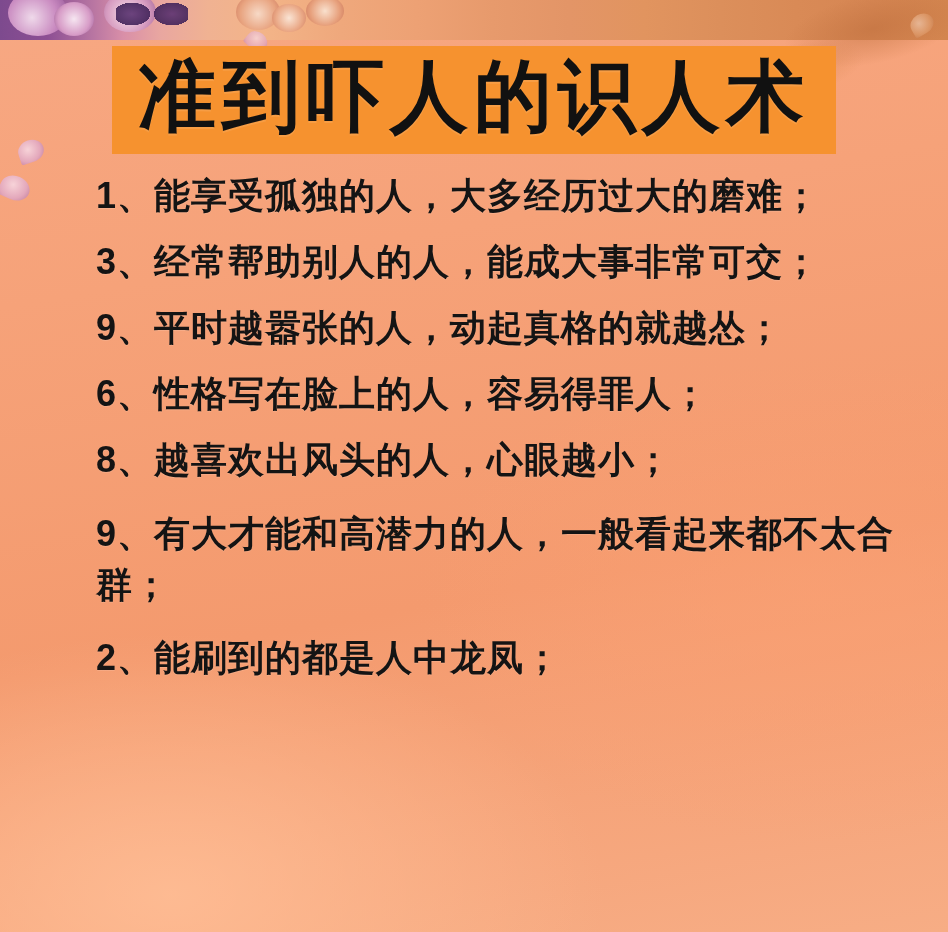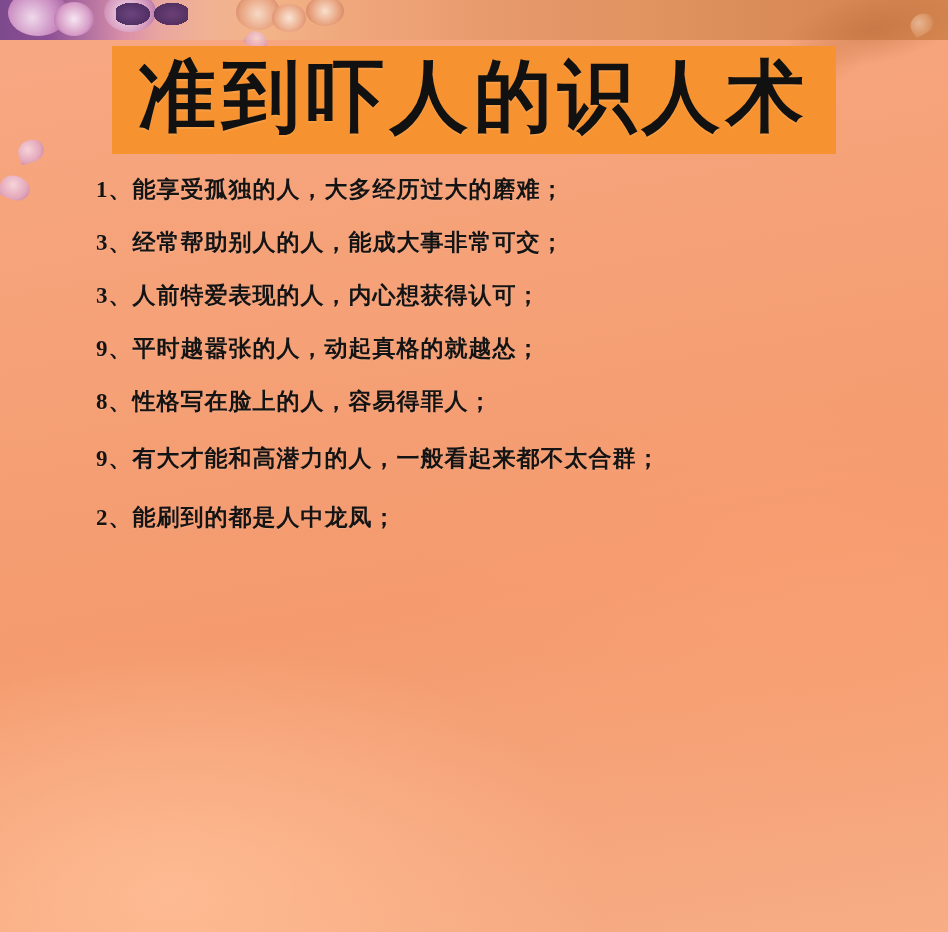--- a/index.html
+++ b/index.html
@@ -111,23 +111,23 @@
   }
 
   
   .list {
     position: absolute;
     top: 178px;
     left: 96px;
     width: 800px;
   }
   .list-item {
-    font-family: Liberation Serif, serif;
+    font-family: Liberation Sans, sans-serif;
     font-weight: 700;
-    font-size: 23px;
+    font-size: 36px;
     line-height: 1.0;
     color: #141414;
     margin-bottom: 30px;
     letter-spacing: 1px;
     white-space: pre-wrap;
     text-shadow: 0 1px 0 rgba(255,255,255,0.12);
   }
   .list-item.wrap-line {
     line-height: 1.42;
     text-indent: 0;
@@ -154,20 +154,20 @@
   <span class="petal p3"></span>
   <span class="petal p4"></span>
 
   <div class="title-wrap">
     <div class="title">准到吓人的识人术</div>
   </div>
 
   <div class="list">
     <div class="list-item">1、能享受孤独的人，大多经历过大的磨难；</div>
     <div class="list-item">3、经常帮助别人的人，能成大事非常可交；</div>
-    <div class="list-item">3、人前特爱表现的人，内心想获得认可；</div>
     <div class="list-item">9、平时越嚣张的人，动起真格的就越怂；</div>
-    <div class="list-item">8、性格写在脸上的人，容易得罪人；</div>
+    <div class="list-item">6、性格写在脸上的人，容易得罪人；</div>
+    <div class="list-item">8、越喜欢出风头的人，心眼越小；</div>
     <div class="list-item wrap-line">9、有大才能和高潜力的人，一般看起来都不太合群；</div>
     <div class="list-item">2、能刷到的都是人中龙凤；</div>
   </div>
 
 </div>
 
 </body></html>

